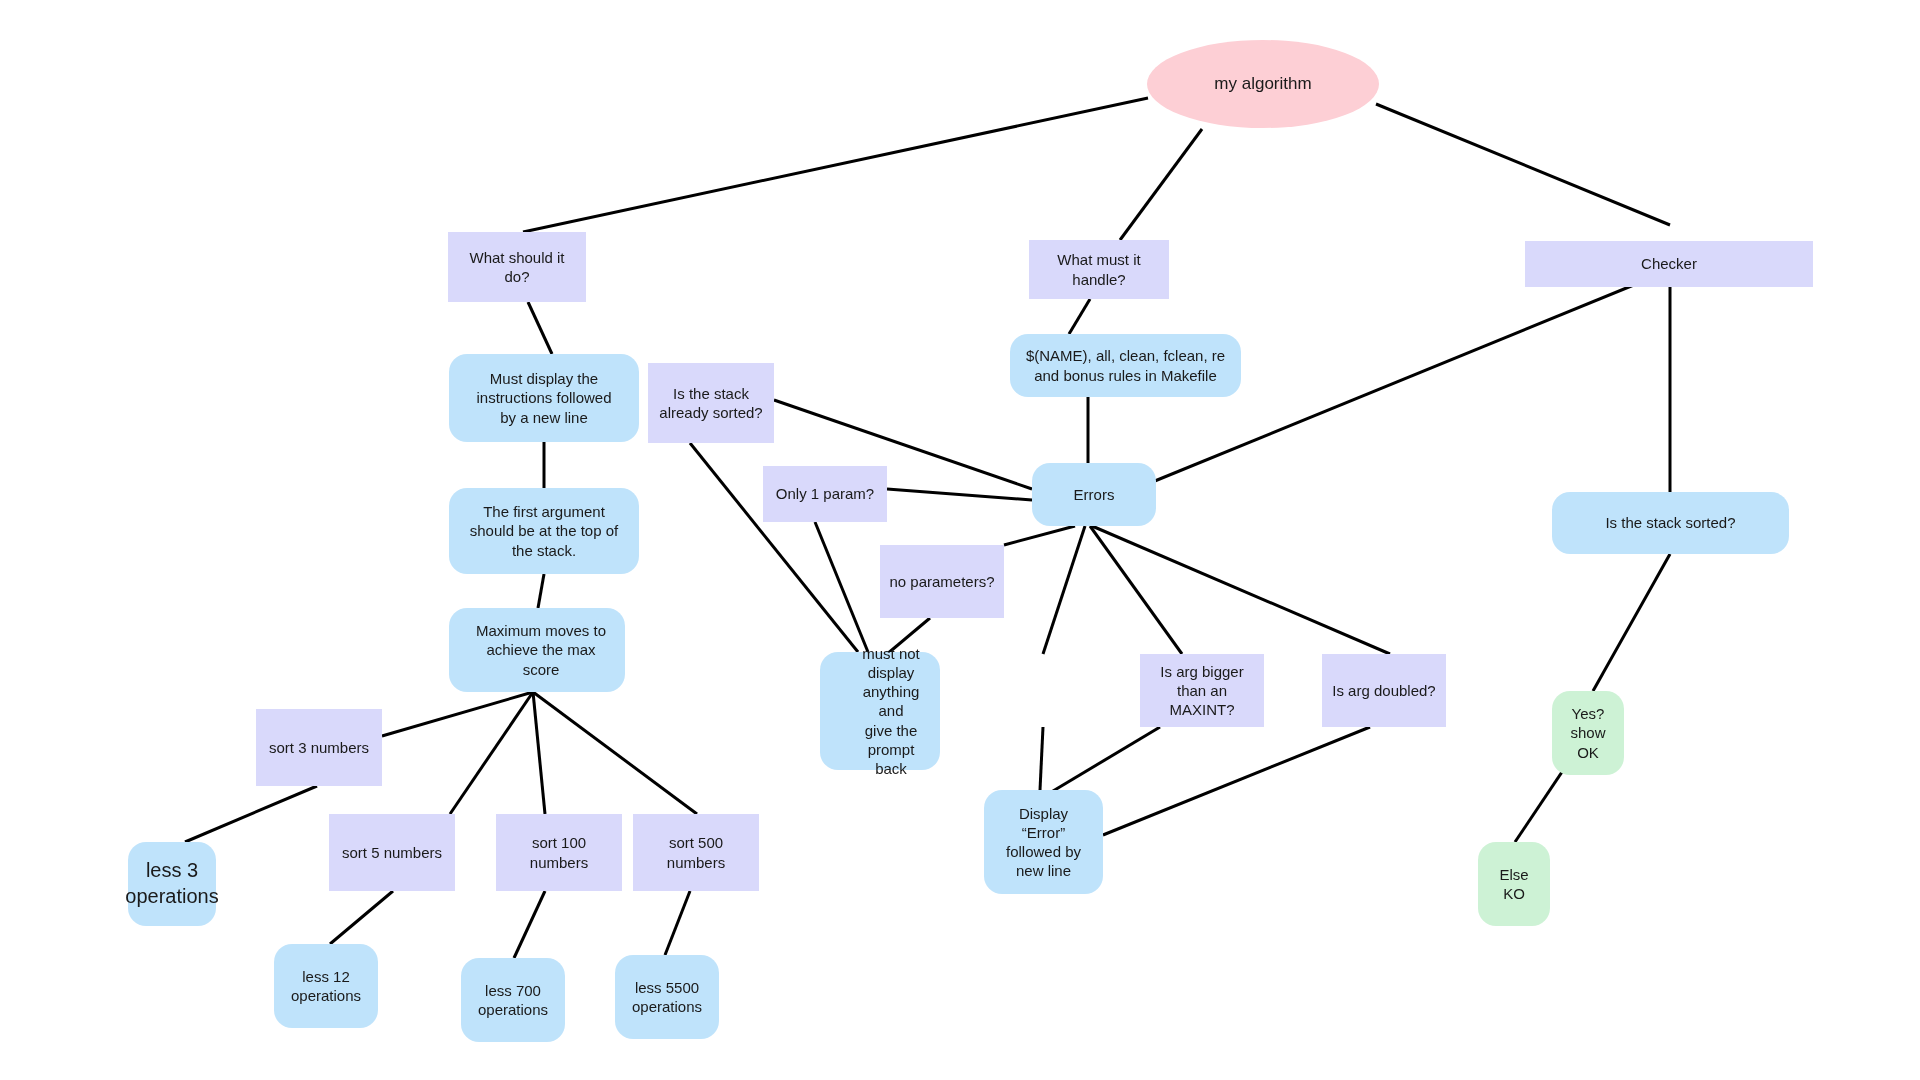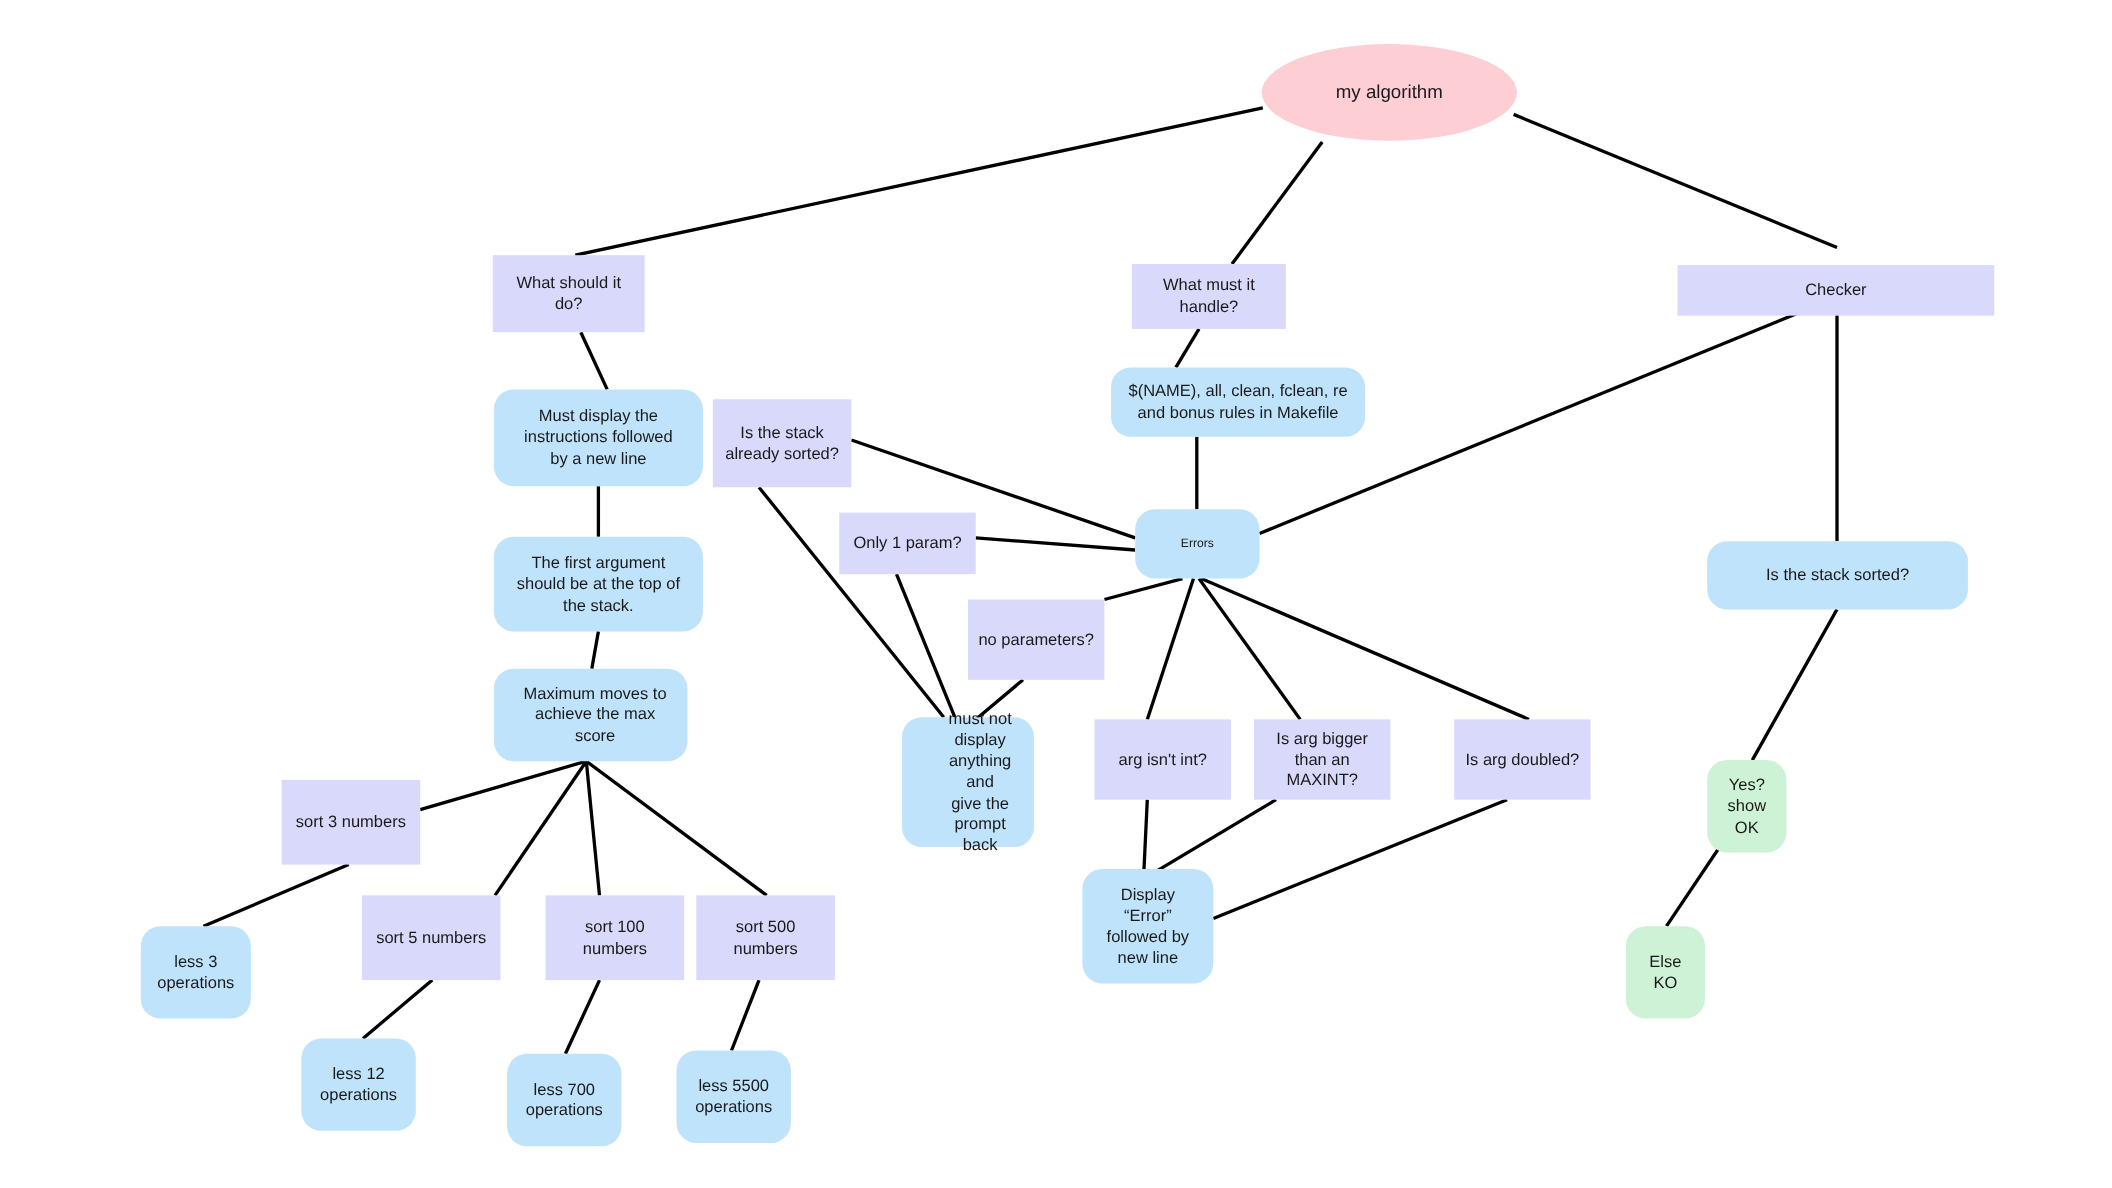--- a/index.html
+++ b/index.html
@@ -91,43 +91,42 @@
 the stack.</div>
     <div class="node shape-rounded" style="left: 449px; top: 608px; width: 176px; height: 84px; background: rgb(191, 227, 251); font-size: 15px; padding-left: 16px;">Maximum moves to
 achieve the max
 score</div>
     <div class="node shape-rect" style="left: 256px; top: 709px; width: 126px; height: 77px; background: rgb(217, 217, 251); font-size: 15px;">sort 3 numbers</div>
     <div class="node shape-rect" style="left: 329px; top: 814px; width: 126px; height: 77px; background: rgb(217, 217, 251); font-size: 15px;">sort 5 numbers</div>
     <div class="node shape-rect" style="left: 496px; top: 814px; width: 126px; height: 77px; background: rgb(217, 217, 251); font-size: 15px;">sort 100
 numbers</div>
     <div class="node shape-rect" style="left: 633px; top: 814px; width: 126px; height: 77px; background: rgb(217, 217, 251); font-size: 15px;">sort 500
 numbers</div>
-    <div class="node shape-rounded" style="left: 128px; top: 842px; width: 100px; height: 84px; background: rgb(191, 227, 251); font-size: 15px; text-align: center;">less 3
+    <div class="node shape-rounded" style="left: 128px; top: 842px; width: 88px; height: 84px; background: rgb(191, 227, 251); font-size: 20px; text-align: center;">less 3
 operations</div>
     <div class="node shape-rounded" style="left: 274px; top: 944px; width: 104px; height: 84px; background: rgb(191, 227, 251); font-size: 15px;">less 12
 operations</div>
     <div class="node shape-rounded" style="left: 461px; top: 958px; width: 104px; height: 84px; background: rgb(191, 227, 251); font-size: 15px;">less 700
 operations</div>
     <div class="node shape-rounded" style="left: 615px; top: 955px; width: 104px; height: 84px; background: rgb(191, 227, 251); font-size: 15px;">less 5500
 operations</div>
     <div class="node shape-rect" style="left: 1029px; top: 240px; width: 140px; height: 59px; background: rgb(217, 217, 251); font-size: 15px;">What must it
 handle?</div>
     <div class="node shape-rounded" style="left: 970px; top: 334px; width: 231px; height: 63px; background: rgb(191, 227, 251); font-size: 15px; margin-left: 40px;">$(NAME), all, clean, fclean, re
 and bonus rules in Makefile</div>
-    <div class="node shape-rounded" style="left: 1032px; top: 463px; width: 113px; height: 63px; background: rgb(191, 227, 251); font-size: 11px;">Errors</div>
+    <div class="node shape-rounded" style="left: 1032px; top: 463px; width: 124px; height: 63px; background: rgb(191, 227, 251); font-size: 15px;">Errors</div>
     <div class="node shape-rect" style="left: 648px; top: 363px; width: 126px; height: 80px; background: rgb(217, 217, 251); font-size: 15px;">Is the stack
 already sorted?</div>
     <div class="node shape-rect" style="left: 763px; top: 466px; width: 124px; height: 56px; background: rgb(217, 217, 251); font-size: 15px;">Only 1 param?</div>
     <div class="node shape-rect" style="left: 880px; top: 545px; width: 124px; height: 73px; background: rgb(217, 217, 251); font-size: 15px;">no parameters?</div>
     <div class="node shape-rounded" style="left: 820px; top: 652px; width: 120px; height: 118px; background: rgb(191, 227, 251); font-size: 15px; padding-left: 30px;">must not
 display
 anything and
 give the
 prompt back</div>
-    <div class="node shape-rect" style="left: 995px; top: 654px; width: 124px; height: 73px; background: rgb(217, 217, 251); font-size: 15px;">arg isn't int?</div>
     <div class="node shape-rect" style="left: 1140px; top: 654px; width: 124px; height: 73px; background: rgb(217, 217, 251); font-size: 15px;">Is arg bigger
 than an
 MAXINT?</div>
     <div class="node shape-rect" style="left: 1322px; top: 654px; width: 124px; height: 73px; background: rgb(217, 217, 251); font-size: 15px;">Is arg doubled?</div>
     <div class="node shape-rounded" style="left: 984px; top: 790px; width: 119px; height: 104px; background: rgb(191, 227, 251); font-size: 15px;">Display
 “Error”
 followed by
 new line</div>
     <div class="node shape-rect" style="left: 1525px; top: 241px; width: 288px; height: 46px; background: rgb(217, 217, 251); font-size: 15px;">Checker</div>
     <div class="node shape-rounded" style="left: 1552px; top: 492px; width: 237px; height: 62px; background: rgb(191, 227, 251); font-size: 15px;">Is the stack sorted?</div>

